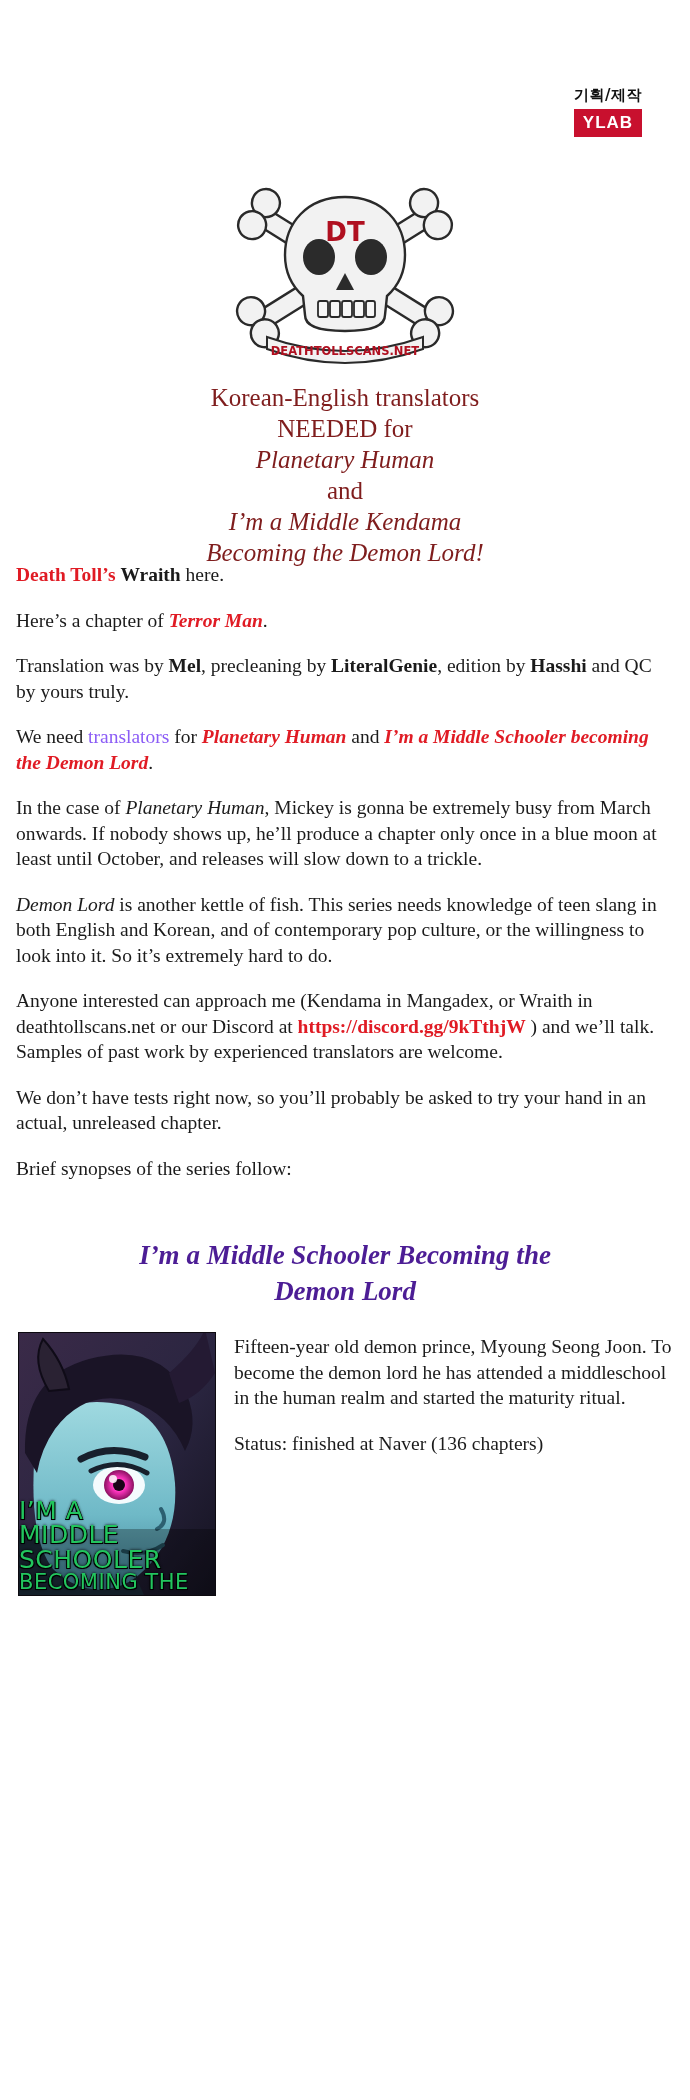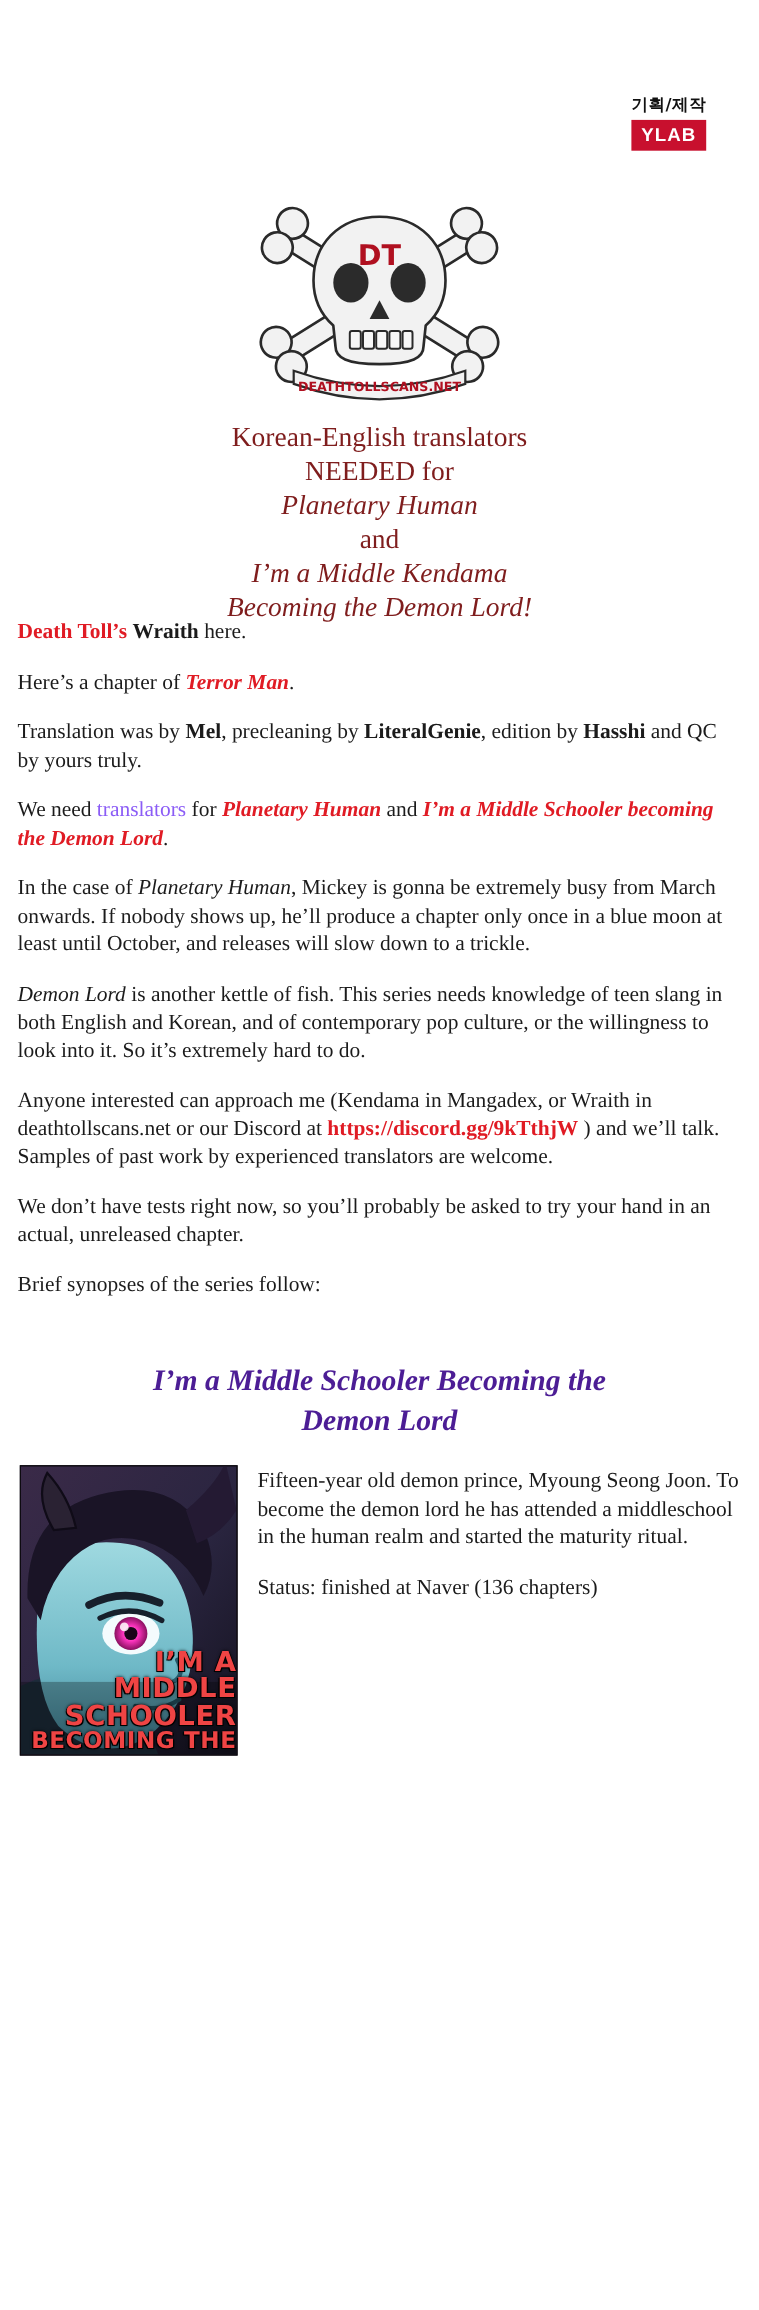--- a/index.html
+++ b/index.html
@@ -128,24 +128,24 @@
   }
   .cover-art {
     position: absolute;
     inset: 0;
   }
   .cover-caption {
     position: absolute;
     left: 0;
     right: 0;
     bottom: 2px;
-    text-align: right;
+    text-align: left;
     font-family: "DejaVu Sans", sans-serif;
-    font-weight: bold;
-    color: #ef4444;
+    font-weight: normal;
+    color: #22c55e;
     text-shadow: 0 0 3px #000, 1px 1px 0 #000, -1px 1px 0 #000;
     line-height: 0.98;
   }
   .cc1 { font-size: 25px; letter-spacing: 0.5px; }
   .cc2 { font-size: 25px; letter-spacing: 0.5px; }
   .cc3 { font-size: 21px; letter-spacing: 0.5px; }
 
   .series-desc {
     flex: 1 1 auto;
     font-size: 19.5px;

